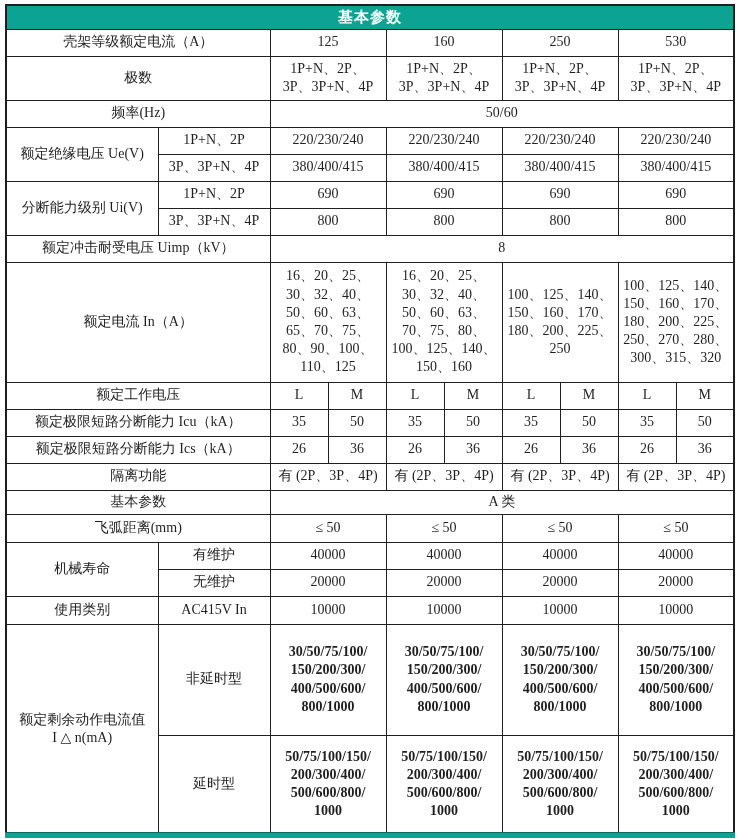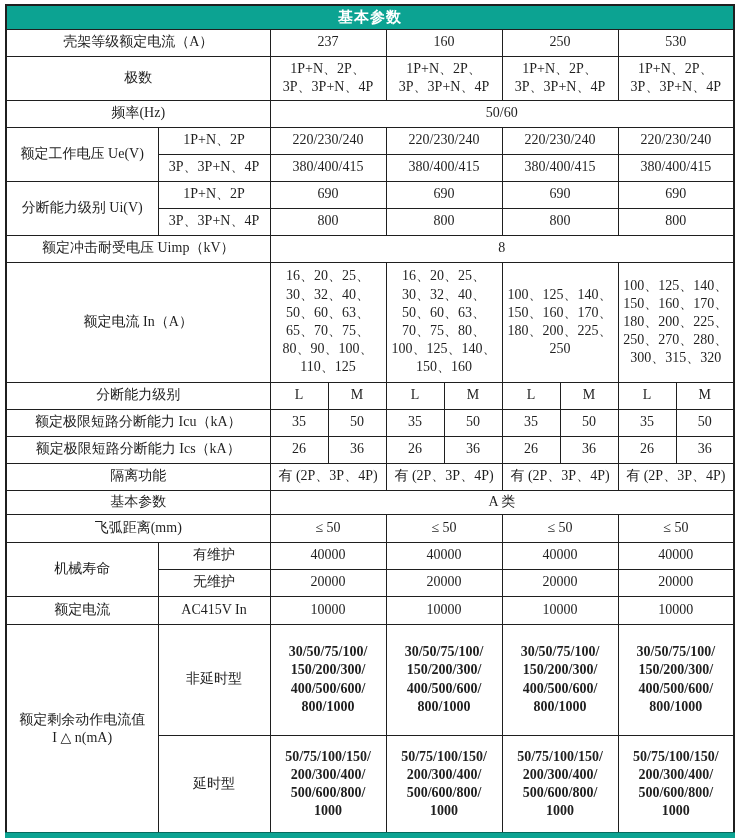--- a/index.html
+++ b/index.html
@@ -51,21 +51,21 @@
         <col style="width:58px">
     </colgroup>
 
     <tbody>
         <tr class="title-row">
       <td colspan="10">基本参数</td>
     </tr>
 
     <tr style="height:27px">
       <td colspan="2">壳架等级额定电流（A）</td>
-      <td colspan="2">237</td>
+      <td colspan="2">125</td>
       <td colspan="2">160</td>
       <td colspan="2">250</td>
       <td colspan="2">530</td>
     </tr>
 
     <tr style="height:44px">
       <td colspan="2">极数</td>
       <td colspan="2" class="multi">1P+N、2P、
 3P、3P+N、4P</td>
       <td colspan="2" class="multi">1P+N、2P、
@@ -75,21 +75,21 @@
       <td colspan="2" class="multi">1P+N、2P、
 3P、3P+N、4P</td>
     </tr>
 
     <tr style="height:27px">
       <td colspan="2">频率(Hz)</td>
       <td colspan="8">50/60</td>
     </tr>
 
     <tr style="height:27px">
-      <td rowspan="2">额定工作电压 Ue(V)</td>
+      <td rowspan="2">额定绝缘电压 Ue(V)</td>
       <td>1P+N、2P</td>
       <td colspan="2">220/230/240</td>
       <td colspan="2">220/230/240</td>
       <td colspan="2">220/230/240</td>
       <td colspan="2">220/230/240</td>
     </tr>
     <tr style="height:27px">
       <td>3P、3P+N、4P</td>
       <td colspan="2">380/400/415</td>
       <td colspan="2">380/400/415</td>
@@ -137,21 +137,21 @@
 180、200、225、
 250</td>
       <td colspan="2" class="multi left in-cell">100、125、140、
 150、160、170、
 180、200、225、
 250、270、280、
 300、315、320</td>
     </tr>
 
     <tr style="height:27px">
-      <td colspan="2">分断能力级别</td>
+      <td colspan="2">额定工作电压</td>
       <td>L</td>
       <td>M</td>
       <td>L</td>
       <td>M</td>
       <td>L</td>
       <td>M</td>
       <td>L</td>
       <td>M</td>
     </tr>
 
@@ -210,21 +210,21 @@
     </tr>
     <tr style="height:27px">
       <td>无维护</td>
       <td colspan="2">20000</td>
       <td colspan="2">20000</td>
       <td colspan="2">20000</td>
       <td colspan="2">20000</td>
     </tr>
 
     <tr style="height:28px">
-      <td>额定电流</td>
+      <td>使用类别</td>
       <td>AC415V In</td>
       <td colspan="2">10000</td>
       <td colspan="2">10000</td>
       <td colspan="2">10000</td>
       <td colspan="2">10000</td>
     </tr>
 
     <tr style="height:111px">
       <td rowspan="2" class="multi">额定剩余动作电流值
 I △ n(mA)</td>

